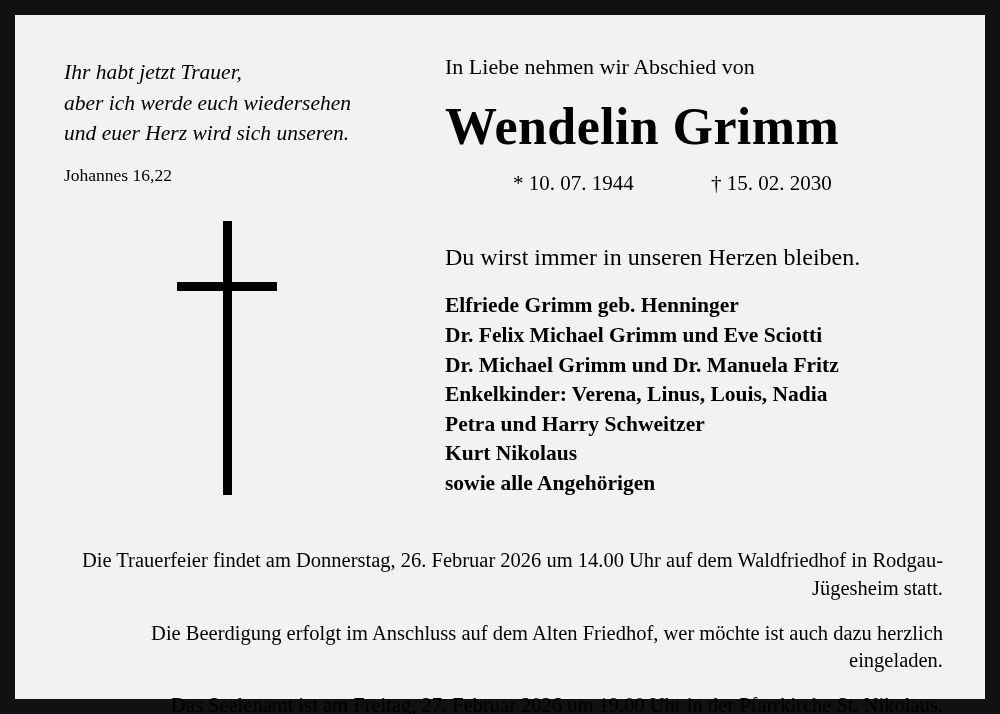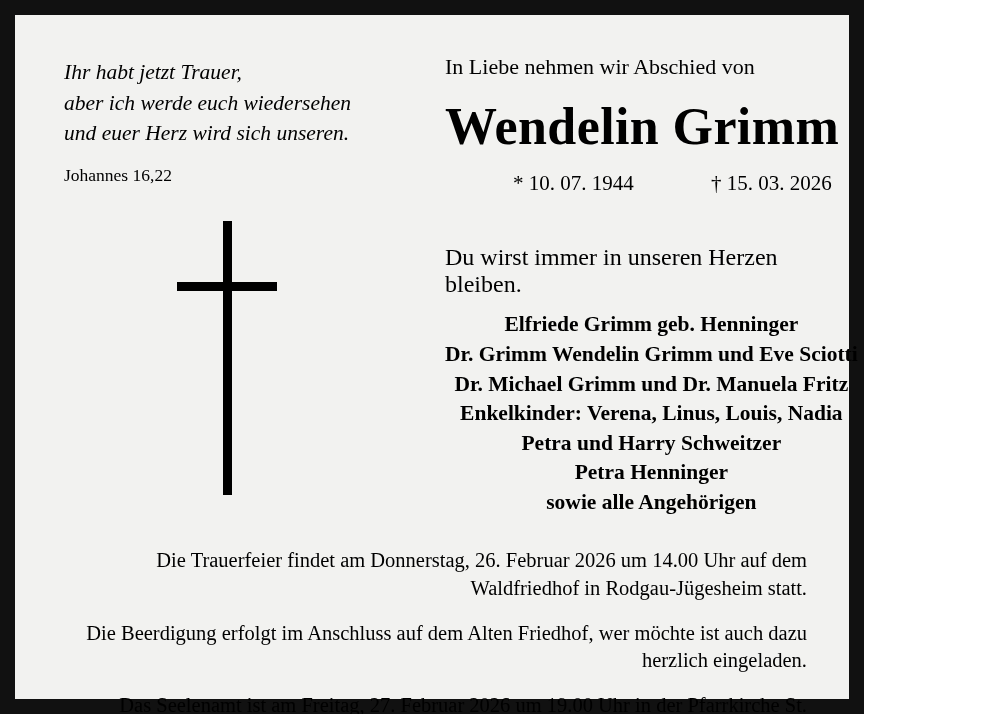--- a/index.html
+++ b/index.html
@@ -10,21 +10,21 @@
   body {
     width: 1000px;
     height: 714px;
     font-family: "Liberation Serif", serif;
     color: #000000;
     overflow: hidden;
   }
   .notice {
     position: relative;
     box-sizing: border-box;
-    width: 864px;
+    width: 1000px;
     height: 714px;
     background: #111111;
     padding: 13px;
   }
   .inner {
     box-sizing: border-box;
     width: 100%;
     height: 100%;
     background: #f2f2f0;
     border: 2px solid #111111;
@@ -97,25 +97,24 @@
     padding-left: 68px;
   }
   .dates .death {
     margin-left: 72px;
   }
   .memory {
     font-size: 24px;
     margin: 48px 0 0 0;
   }
   .family {
-    margin: 12px 0 0 0;
+    margin: 20px 0 0 0;
     font-weight: bold;
     font-size: 21.5px;
     line-height: 1.38;
-    text-align: center;
   }
   .family div {
     white-space: nowrap;
   }
   .bottom {
     margin-top: 26px;
     font-size: 20.5px;
     line-height: 1.35;
   }
   .bottom p {
@@ -145,30 +144,30 @@
           <div class="cross-v"></div>
           <div class="cross-h"></div>
         </div>
       </div>
 
       <div class="col-right">
         <div class="intro">In Liebe nehmen wir Abschied von</div>
         <div class="name">Wendelin Grimm</div>
         <div class="dates">
           <span>* 10. 07. 1944</span>
-          <span class="death">† 15. 03. 2026</span>
+          <span class="death">† 15. 02. 2030</span>
         </div>
         <div class="memory">Du wirst immer in unseren Herzen bleiben.</div>
         <div class="family">
           <div>Elfriede Grimm geb. Henninger</div>
-          <div>Dr. Grimm Wendelin Grimm und Eve Sciotti</div>
+          <div>Dr. Felix Michael Grimm und Eve Sciotti</div>
           <div>Dr. Michael Grimm und Dr. Manuela Fritz</div>
           <div>Enkelkinder: Verena, Linus, Louis, Nadia</div>
           <div>Petra und Harry Schweitzer</div>
-          <div>Petra Henninger</div>
+          <div>Kurt Nikolaus</div>
           <div>sowie alle Angehörigen</div>
         </div>
       </div>
 
     </div>
 
     <div class="bottom">
       <p>Die Trauerfeier findet am Donnerstag, 26. Februar 2026 um 14.00 Uhr auf dem Waldfriedhof in Rodgau-Jügesheim statt.</p>
       <p>Die Beerdigung erfolgt im Anschluss auf dem Alten Friedhof, wer möchte ist auch dazu herzlich eingeladen.</p>
       <p>Das Seelenamt ist am Freitag, 27. Februar 2026 um 19.00 Uhr in der Pfarrkirche St. Nikolaus.</p>

